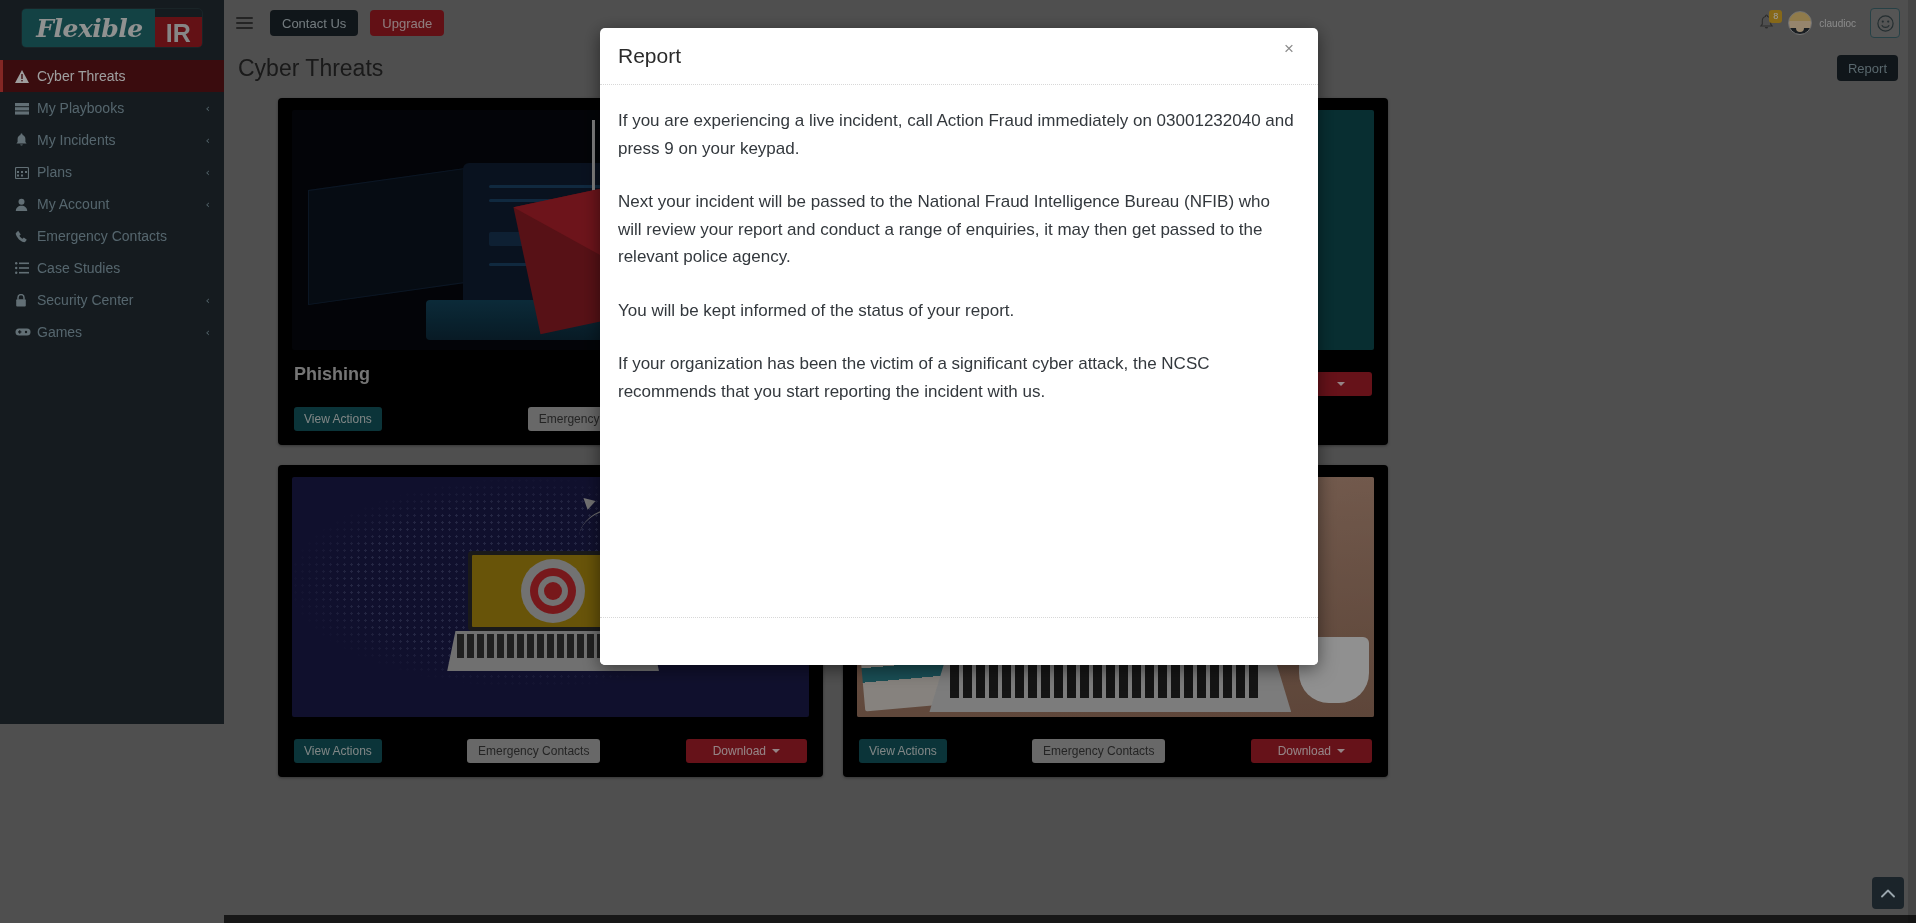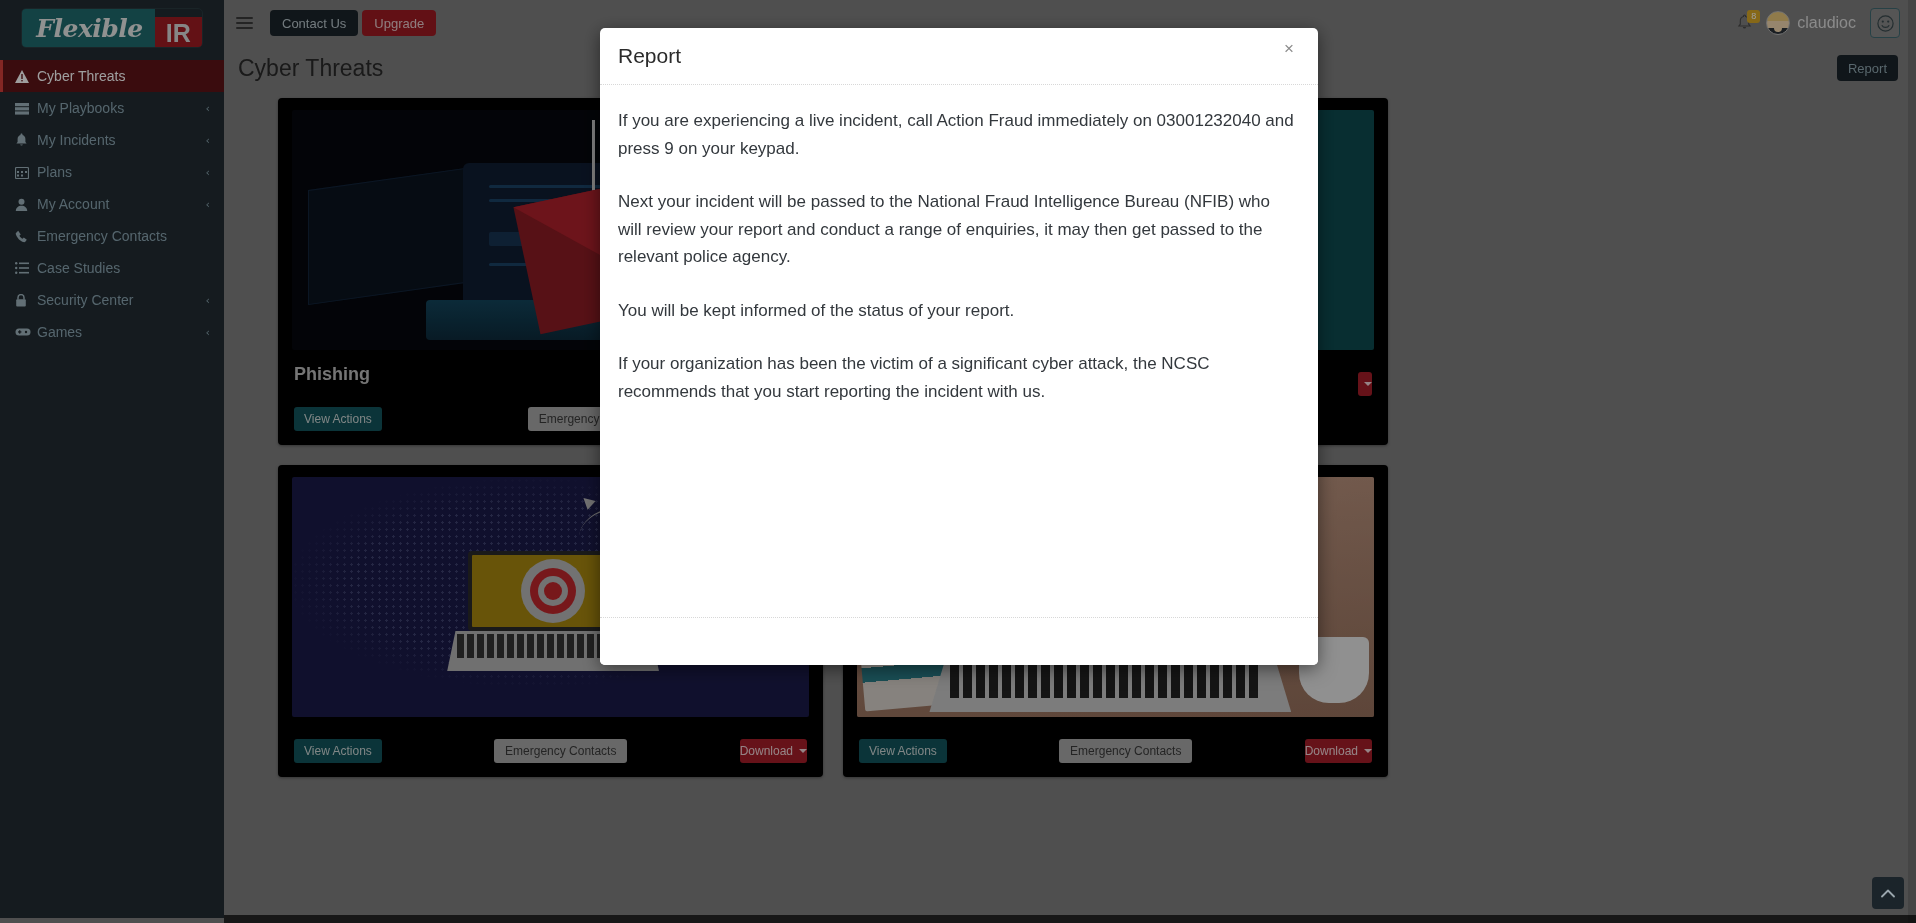--- a/index.html
+++ b/index.html
@@ -6,21 +6,21 @@
   html, body {
     width: 1916px; height: 923px;
     font-family: "Liberation Sans", sans-serif;
     overflow: hidden;
     background: #808080;
   }
   .app { position: relative; width: 1916px; height: 923px; display: flex; }
 
   
   .sidebar {
-    width: 224px; height: 918px;
+    width: 224px; height: 724px;
     background: #222d32;
     flex: 0 0 224px;
     position: relative;
     z-index: 5;
   }
   .brand {
     height: 56px;
     display: flex; align-items: center; justify-content: center;
     background: #222d32;
   }
@@ -108,21 +108,21 @@
     border: none; border-radius: 4px;
     height: 26px; padding: 0 12px;
     font-size: 13px; cursor: pointer;
     font-family: "Liberation Sans", sans-serif;
   }
   .btn-upgrade {
     background: #9e1b23; color: #e6c9cb;
     border: none; border-radius: 4px;
     height: 26px; padding: 0 12px;
     font-size: 13px; cursor: pointer;
-    margin-left: 4px;
+    margin-left: 12px;
     font-family: "Liberation Sans", sans-serif;
   }
   .topbar-right {
     margin-left: auto;
     display: flex; align-items: center; gap: 14px;
     padding-right: 6px;
   }
   .bell-wrap { position: relative; display: inline-flex; cursor: pointer; }
   .bell-icon { font-size: 15px; color: #4a4a4a; }
   .bell-badge {
@@ -138,21 +138,21 @@
     width: 24px; height: 24px; border-radius: 50%;
     background: linear-gradient(180deg,#e8c77a 0%, #e8c77a 42%, #f2d7b0 42%, #f2d7b0 72%, #2a3138 72%);
     border: 1px solid #b9b9b9;
     overflow: hidden; position: relative;
   }
   .avatar::after {
     content: ''; position: absolute; left: 50%; top: 54%;
     width: 8px; height: 8px; background: #f2d7b0;
     border-radius: 50%; transform: translateX(-50%);
   }
-  .username { font-size: 16px; color: #dfdfdf; }
+  .username { font-size: 10px; color: #dfdfdf; }
   .smiley-btn {
     width: 30px; height: 30px; border-radius: 4px;
     border: 1px solid #3f6a72; background: rgba(255,255,255,0.07);
     display: flex; align-items: center; justify-content: center;
     cursor: pointer; color: #3a4a4e; font-size: 15px;
   }
 
   .page-head {
     height: 44px;
     display: flex; align-items: center;
@@ -209,21 +209,21 @@
     background: #a8a8a8; color: #3b3b3b;
     border: none; border-radius: 3px;
     height: 24px; padding: 0 11px;
     font-size: 12px; cursor: pointer;
     margin-left: auto;
     font-family: "Liberation Sans", sans-serif;
   }
   .btn-download {
     background: #a51d29; color: #f0d5d8;
     border: none; border-radius: 3px;
-    height: 24px; padding: 0 0;
+    height: 24px; padding: 0 27px;
     font-size: 12px; cursor: pointer;
     margin-left: auto;
     display: inline-flex; align-items: center; gap: 6px;
     font-family: "Liberation Sans", sans-serif;
   }
   .btn-download .caret {
     width: 0; height: 0;
     border-left: 4px solid transparent;
     border-right: 4px solid transparent;
     border-top: 4px solid #f0d5d8;

